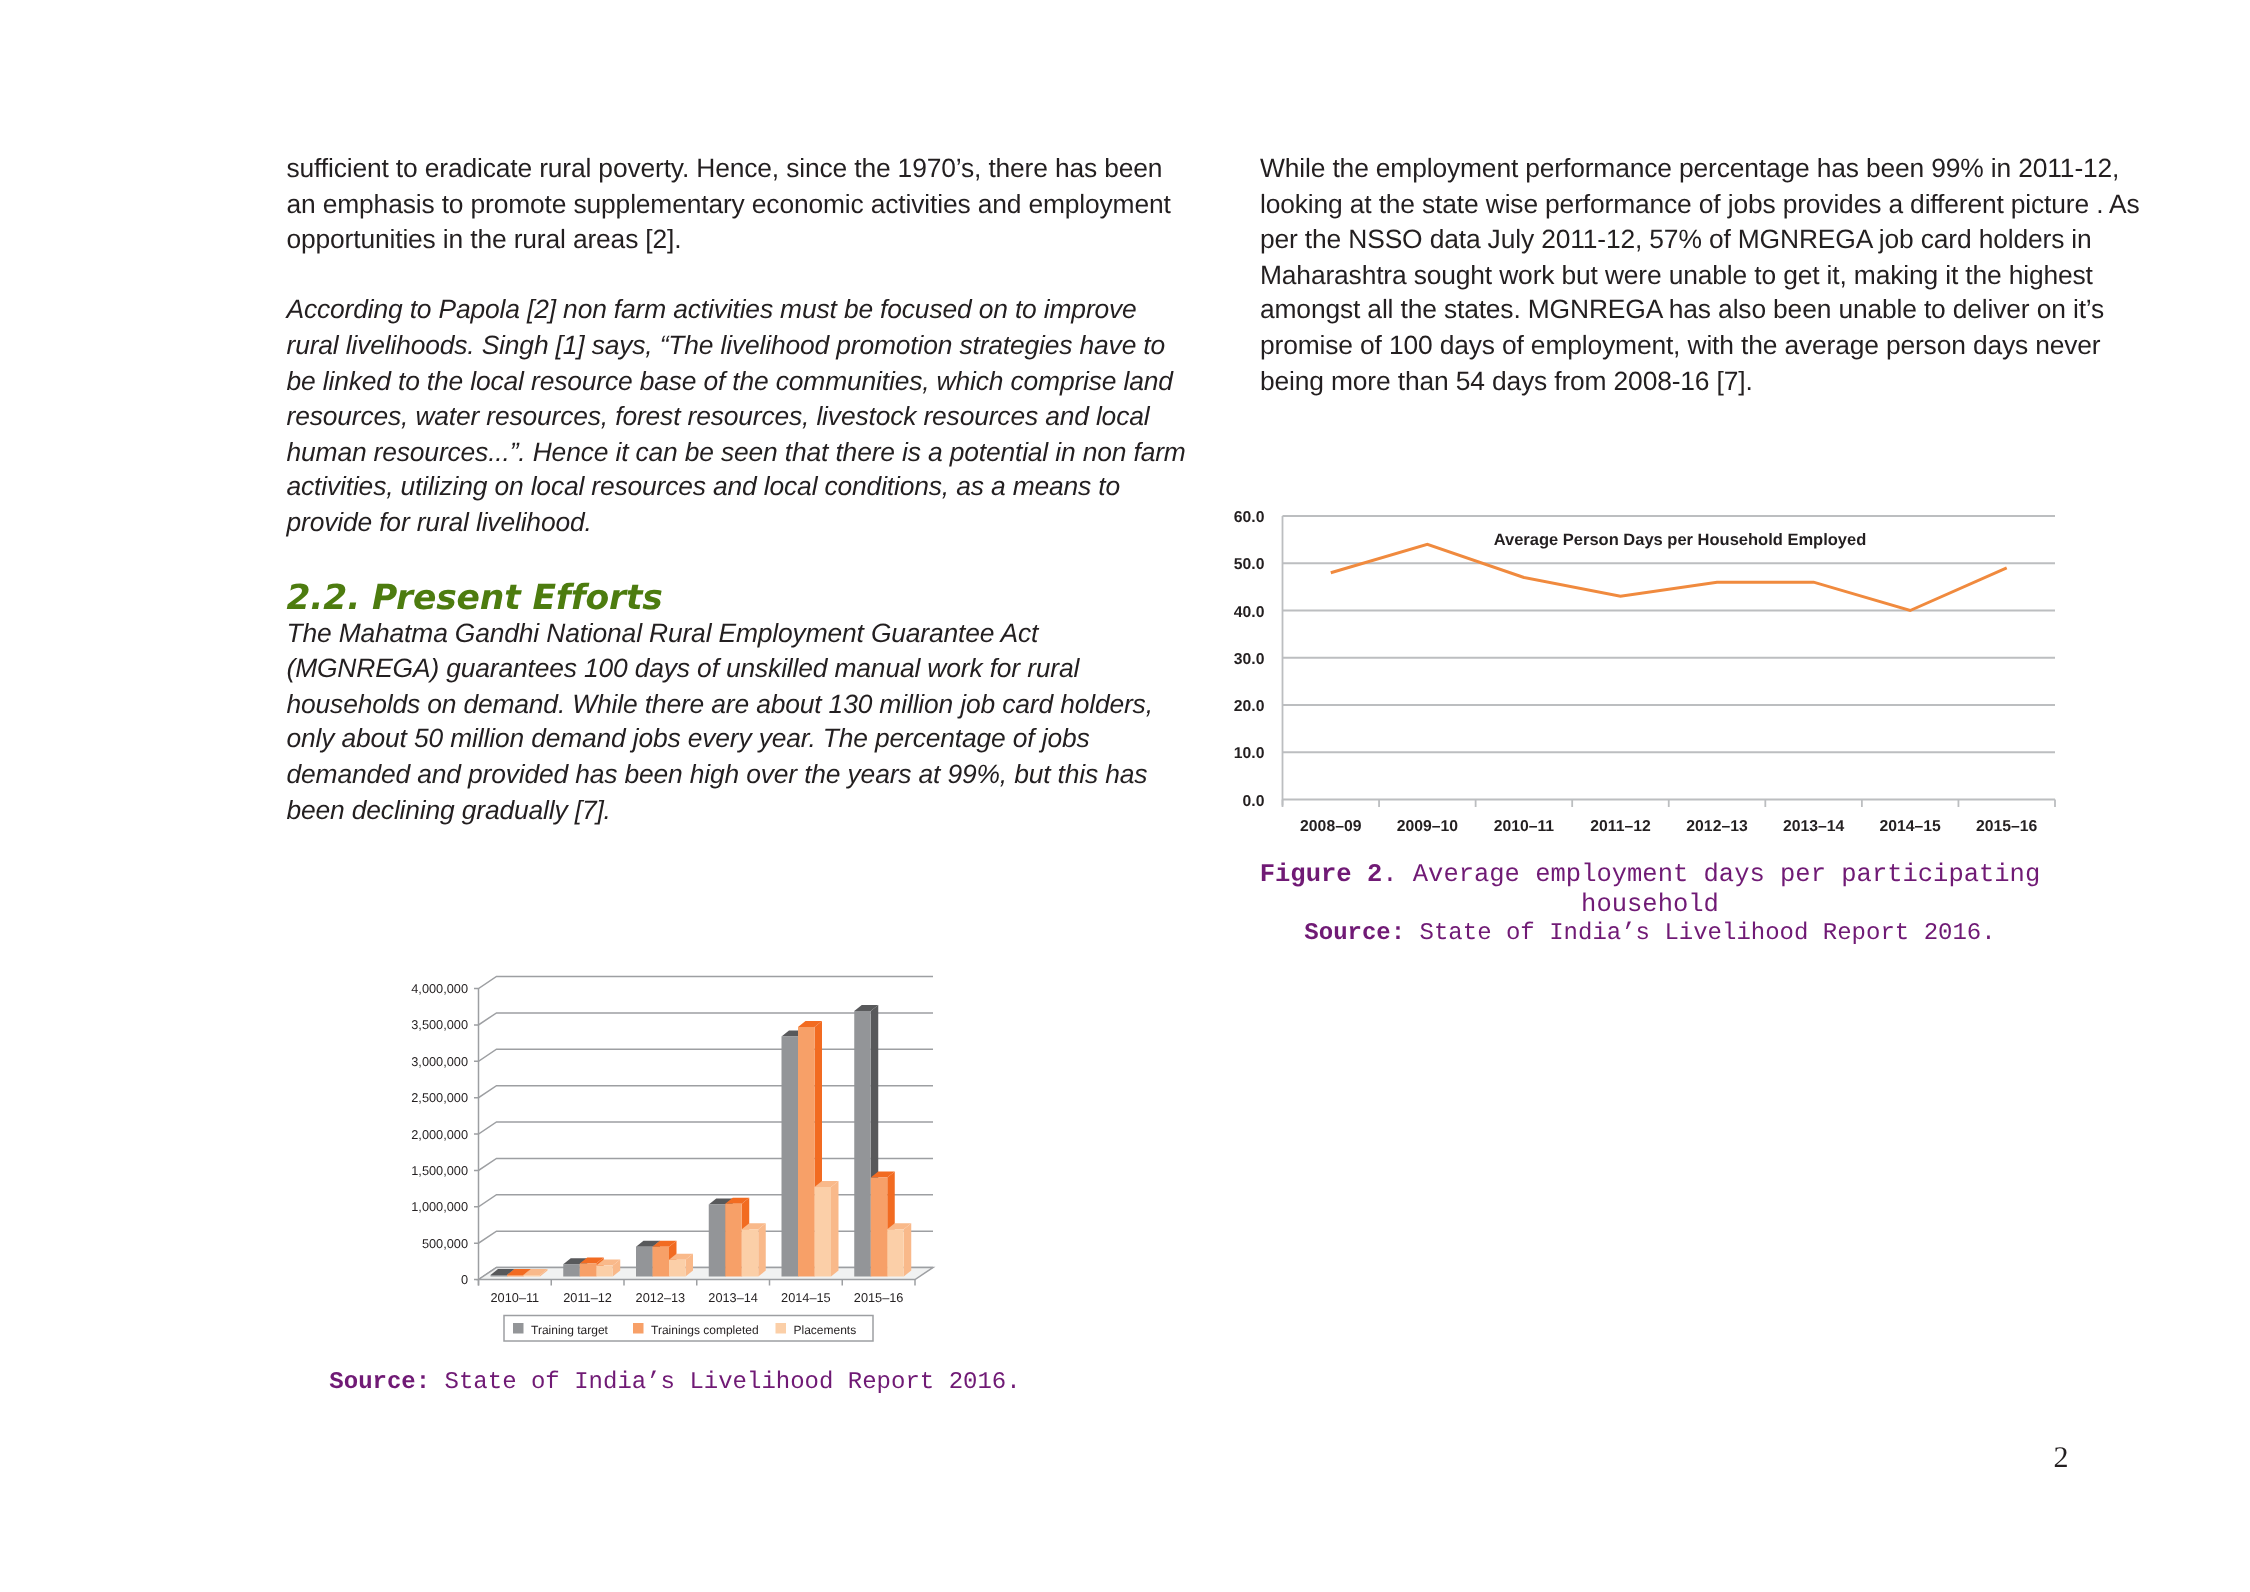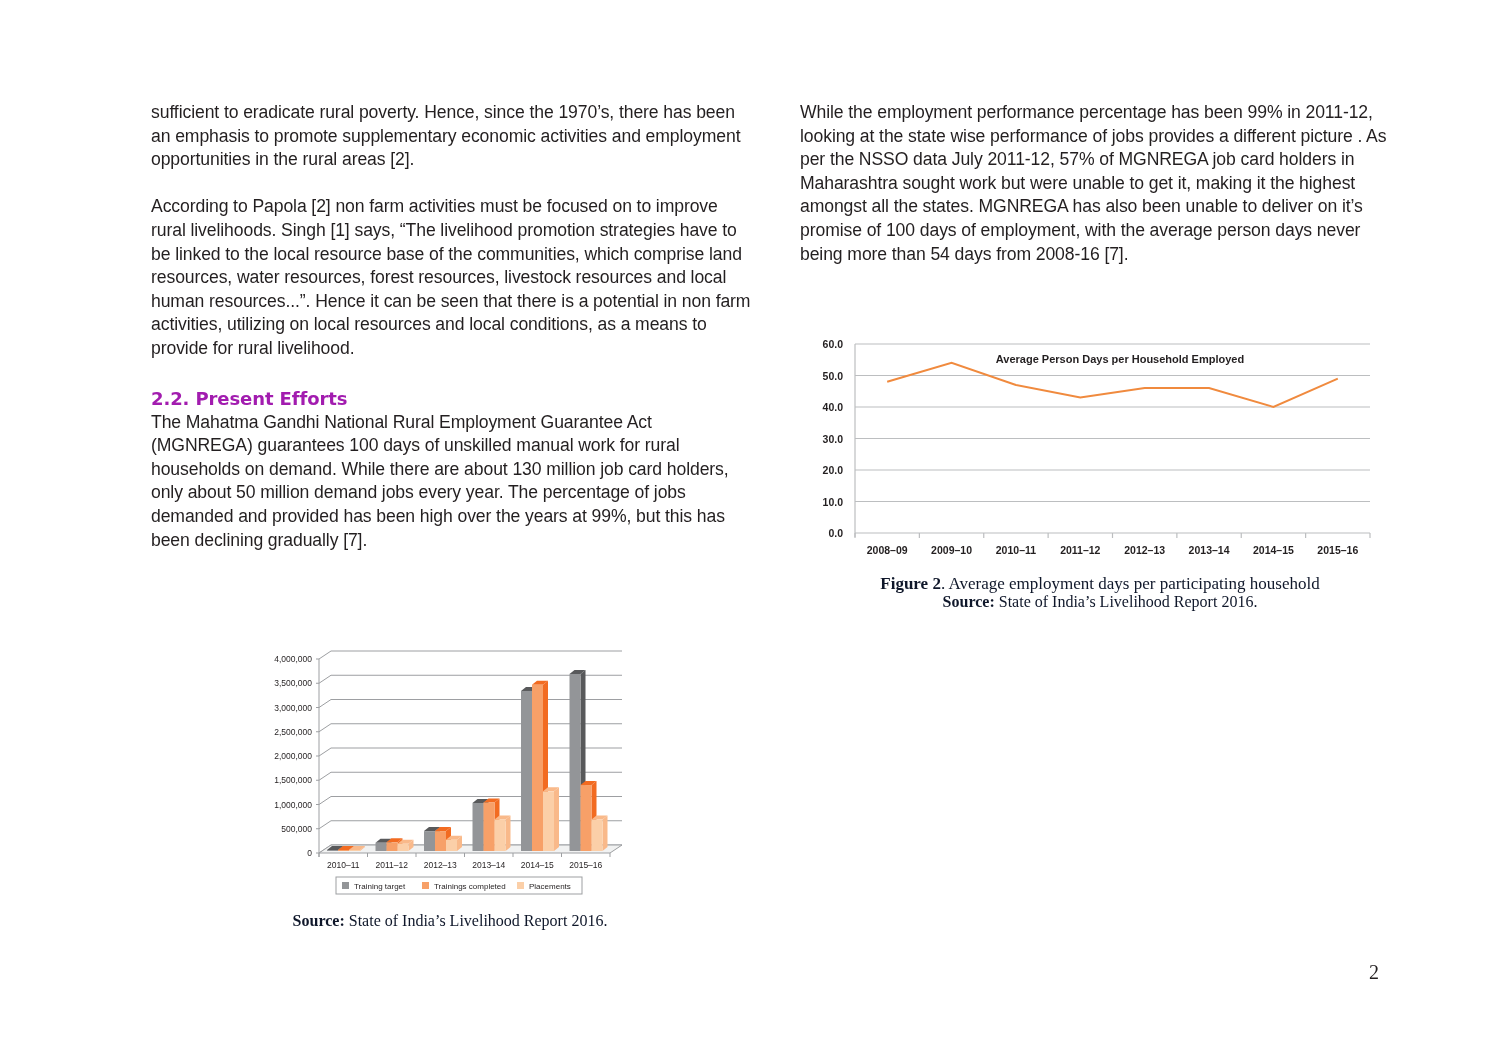--- a/index.html
+++ b/index.html
@@ -1,25 +1,25 @@
 <!DOCTYPE html>
 <html><head>
 <meta charset="utf-8">
 <style>
   html, body { margin:0; padding:0; background:#ffffff; }
   body { width:1500px; height:1061px; position:relative; overflow:hidden; font-family:"Liberation Sans", sans-serif; color:#231f20; }
-  .col { position:absolute; font-family:"Liberation Sans", sans-serif; font-size:17.6px; line-height:23.6px; color:#231f20; letter-spacing:-0.1px; }
+  .col { position:absolute; font-family:"Liberation Sans", sans-serif; font-size:17.6px; line-height:23.6px; color:#231f20; letter-spacing:-0.1px;margin-left:40px; }
   .col p { margin:0; }
-  .col p + p { margin-top:23.6px; }
+  .col p + p { margin-top:23.6px;font-style:italic; }
   #left-col { left:151px; top:101px; width:605px; }
   #right-col { left:800px; top:101px; width:605px; }
-  .heading { font-family:"DejaVu Sans", sans-serif; font-weight:bold; font-size:18px; line-height:24px; margin-top:26px !important; color:#a21caf; }
+  .heading { font-family:"DejaVu Sans", sans-serif; font-weight:bold; font-size:23px; line-height:24px; margin-top:26px !important; color:#4d7c0f; }
   .heading + p { margin-top:0 !important; }
   .chart { position:absolute; }
-  .caption { position:absolute; text-align:center; font-family:Liberation Serif, serif; color:#0f172a; }
+  .caption { position:absolute; text-align:center; font-family:Liberation Mono, monospace; color:#701a75; }
   .caption .main { font-size:17px; line-height:20px; }
   .caption .main b { font-weight:bold; }
   .caption .src { font-size:16px; line-height:16px; }
   .page-num { position:absolute; left:1369px; top:961px; font-family:"Liberation Serif", serif; font-size:20px; color:#231f20; }
   svg text { font-family:"Liberation Sans", sans-serif; }
 </style>
 </head>
 <body>
 
 <div id="left-col" class="col">

